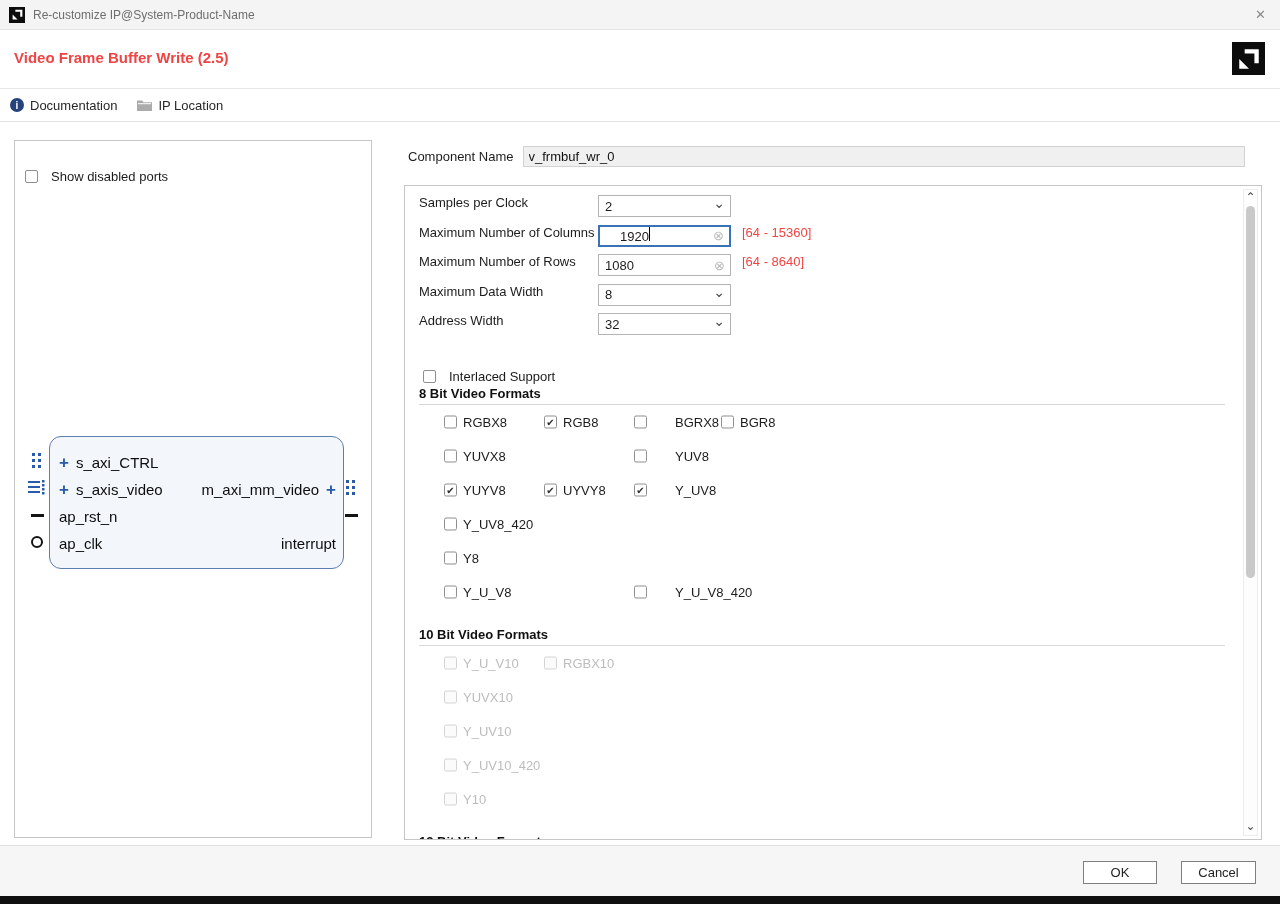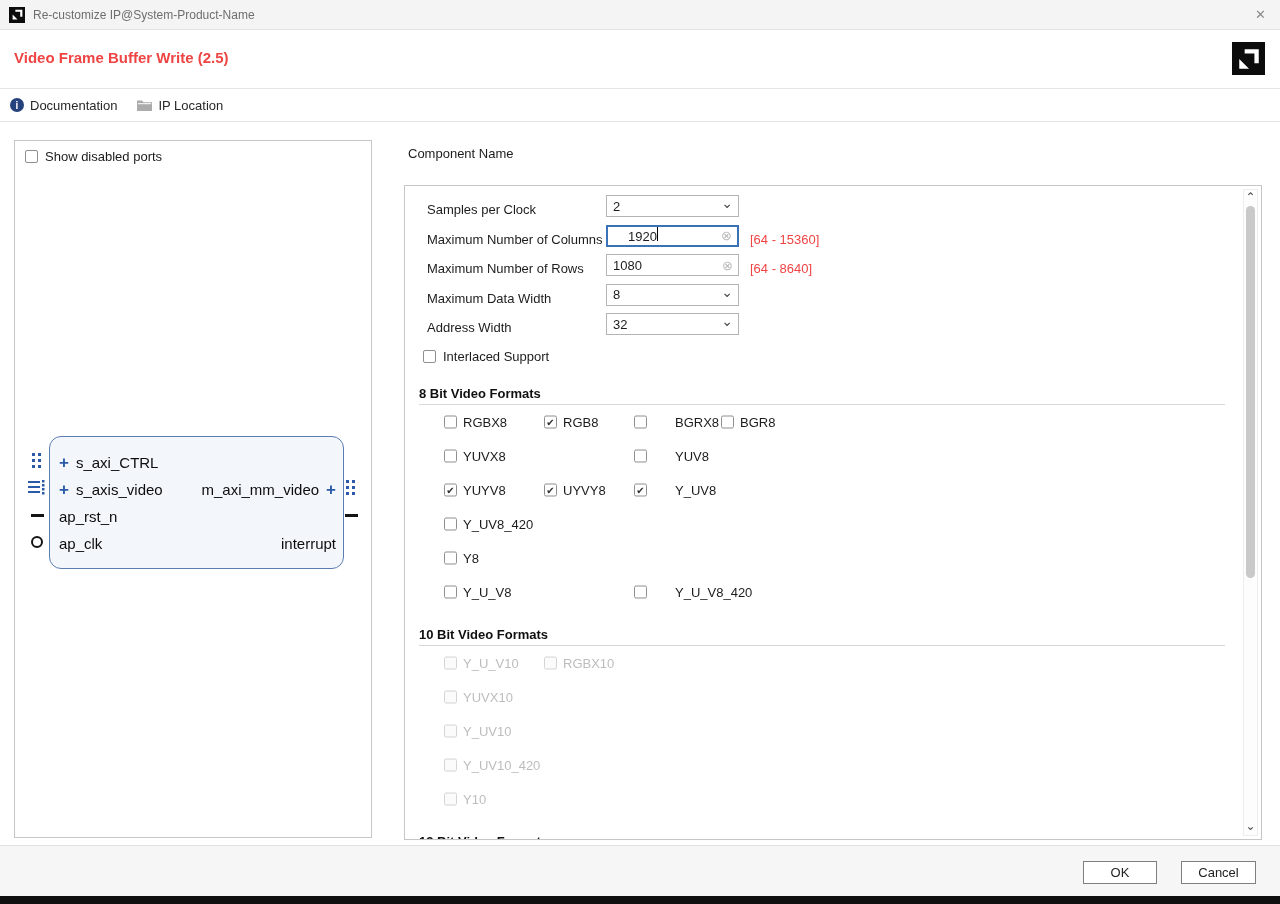--- a/index.html
+++ b/index.html
@@ -19,41 +19,41 @@
   
   .toolbar{position:absolute;top:89px;left:0;right:0;height:33px;background:#fff;border-bottom:1px solid #e2e2e2;
            display:flex;align-items:center;gap:20px;padding-left:10px;box-sizing:border-box;}
   .tb-item{display:flex;align-items:center;gap:6px;font-size:13px;color:#282828;cursor:default;}
   .info-icon{width:14px;height:14px;border-radius:50%;background:#25427c;color:#fff;font-size:10px;font-weight:bold;
              display:flex;align-items:center;justify-content:center;}
   .folder-icon svg{display:block;}
   
   .left-panel{position:absolute;left:14px;top:140px;width:358px;height:698px;border:1px solid #c6c6c6;
               background:#fff;box-sizing:border-box;}
-  .cb-line{display:flex;align-items:center;gap:7px;font-size:13px;cursor:default;}
+  .cb-line{display:flex;align-items:center;gap:13px;font-size:13px;cursor:default;margin-top:20px;}
   .left-panel > .cb-line{position:absolute;left:10px;top:8px;}
   .cb{width:13px;height:13px;border:1px solid #8f8f8f;border-radius:2px;background:#fff;box-sizing:border-box;
       display:inline-flex;align-items:center;justify-content:center;font-size:10px;line-height:1;color:#2f2f2f;flex:0 0 auto;}
   .ip-block{position:absolute;left:34px;top:295px;width:295px;height:133px;border:1px solid #5b7db1;border-radius:12px;
             background:#f3f7fc;box-sizing:border-box;padding-top:11px;}
   .port-row{position:relative;height:27px;font-size:15px;color:#0d0d0d;}
   .p-left{position:absolute;left:9px;top:50%;transform:translateY(-50%);display:flex;gap:7px;align-items:center;white-space:nowrap;}
   .p-right{position:absolute;right:7px;top:50%;transform:translateY(-50%);display:flex;gap:7px;align-items:center;white-space:nowrap;}
   .plus{color:#2b5ba8;font-weight:bold;font-size:17px;line-height:1;}
   .conn{position:absolute;}
   .conn.wire{width:13px;height:3px;background:#141414;}
   .conn.wire-neg{width:8px;height:8px;border:2.5px solid #141414;border-radius:50%;background:#fff;box-sizing:content-box;}
   
   .comp-row{position:absolute;left:408px;top:146px;display:flex;align-items:center;gap:9px;font-size:13px;}
   .comp-input{width:710px;height:19px;background:#f0f0f0;border:1px solid #d2d2d2;font-size:13px;
               padding:0 5px;color:#111;font-family:inherit;}
   
   .config-panel{position:absolute;left:404px;top:185px;width:858px;height:655px;border:1px solid #c6c6c6;
                 background:#fff;box-sizing:border-box;overflow:hidden;}
-  .form-row{position:absolute;left:14px;height:22px;display:flex;align-items:flex-end;font-size:13px;white-space:nowrap;margin-left:8px;}
+  .form-row{position:absolute;left:14px;height:22px;display:flex;align-items:flex-start;font-size:13px;white-space:nowrap;}
   .f-label{width:179px;color:#1c1c1c;}
   .f-control{width:133px;height:22px;border:1px solid #b4b4b4;background:#fff;display:flex;align-items:center;
              padding:0 5px 0 6px;box-sizing:border-box;font-size:13px;}
   .f-control.focused{border:2px solid #3a72b8;padding-left:20px;}
   .f-value{flex:1;}
   .chev{color:#4d4d4d;font-size:14px;line-height:1;transform:translateY(-3px);}
   .caret{width:1px;height:14px;background:#000;display:inline-block;}
   .clear{color:#b8b8b8;font-size:13px;line-height:1;margin-left:4px;}
   .f-range{margin-left:11px;color:#ef4444;}
   .interlaced{position:absolute;left:18px;top:163px;}
@@ -170,20 +170,21 @@
         <rect x="1" y="7" width="3" height="3" fill="#2b5ba8"></rect>
         <rect x="7" y="7" width="3" height="3" fill="#2b5ba8"></rect>
         <rect x="1" y="13" width="3" height="3" fill="#2b5ba8"></rect>
         <rect x="7" y="13" width="3" height="3" fill="#2b5ba8"></rect>
       </svg></span>
     <span class="conn wire" style="left: 330px; top: 373px;"></span>
   </div>
 
 <div class="comp-row">
   <span>Component Name</span>
+  <input class="comp-input" readonly="" value="v_frmbuf_wr_0" style="">
 </div>
 
 <div class="config-panel">
   <div id="form-fields">
       <div class="form-row" style="top: 9px;">
         <span class="f-label">Samples per Clock</span>
         <div class="f-control">
           <span class="f-value">2</span>
           <span class="chev">⌄</span>
         </div>

